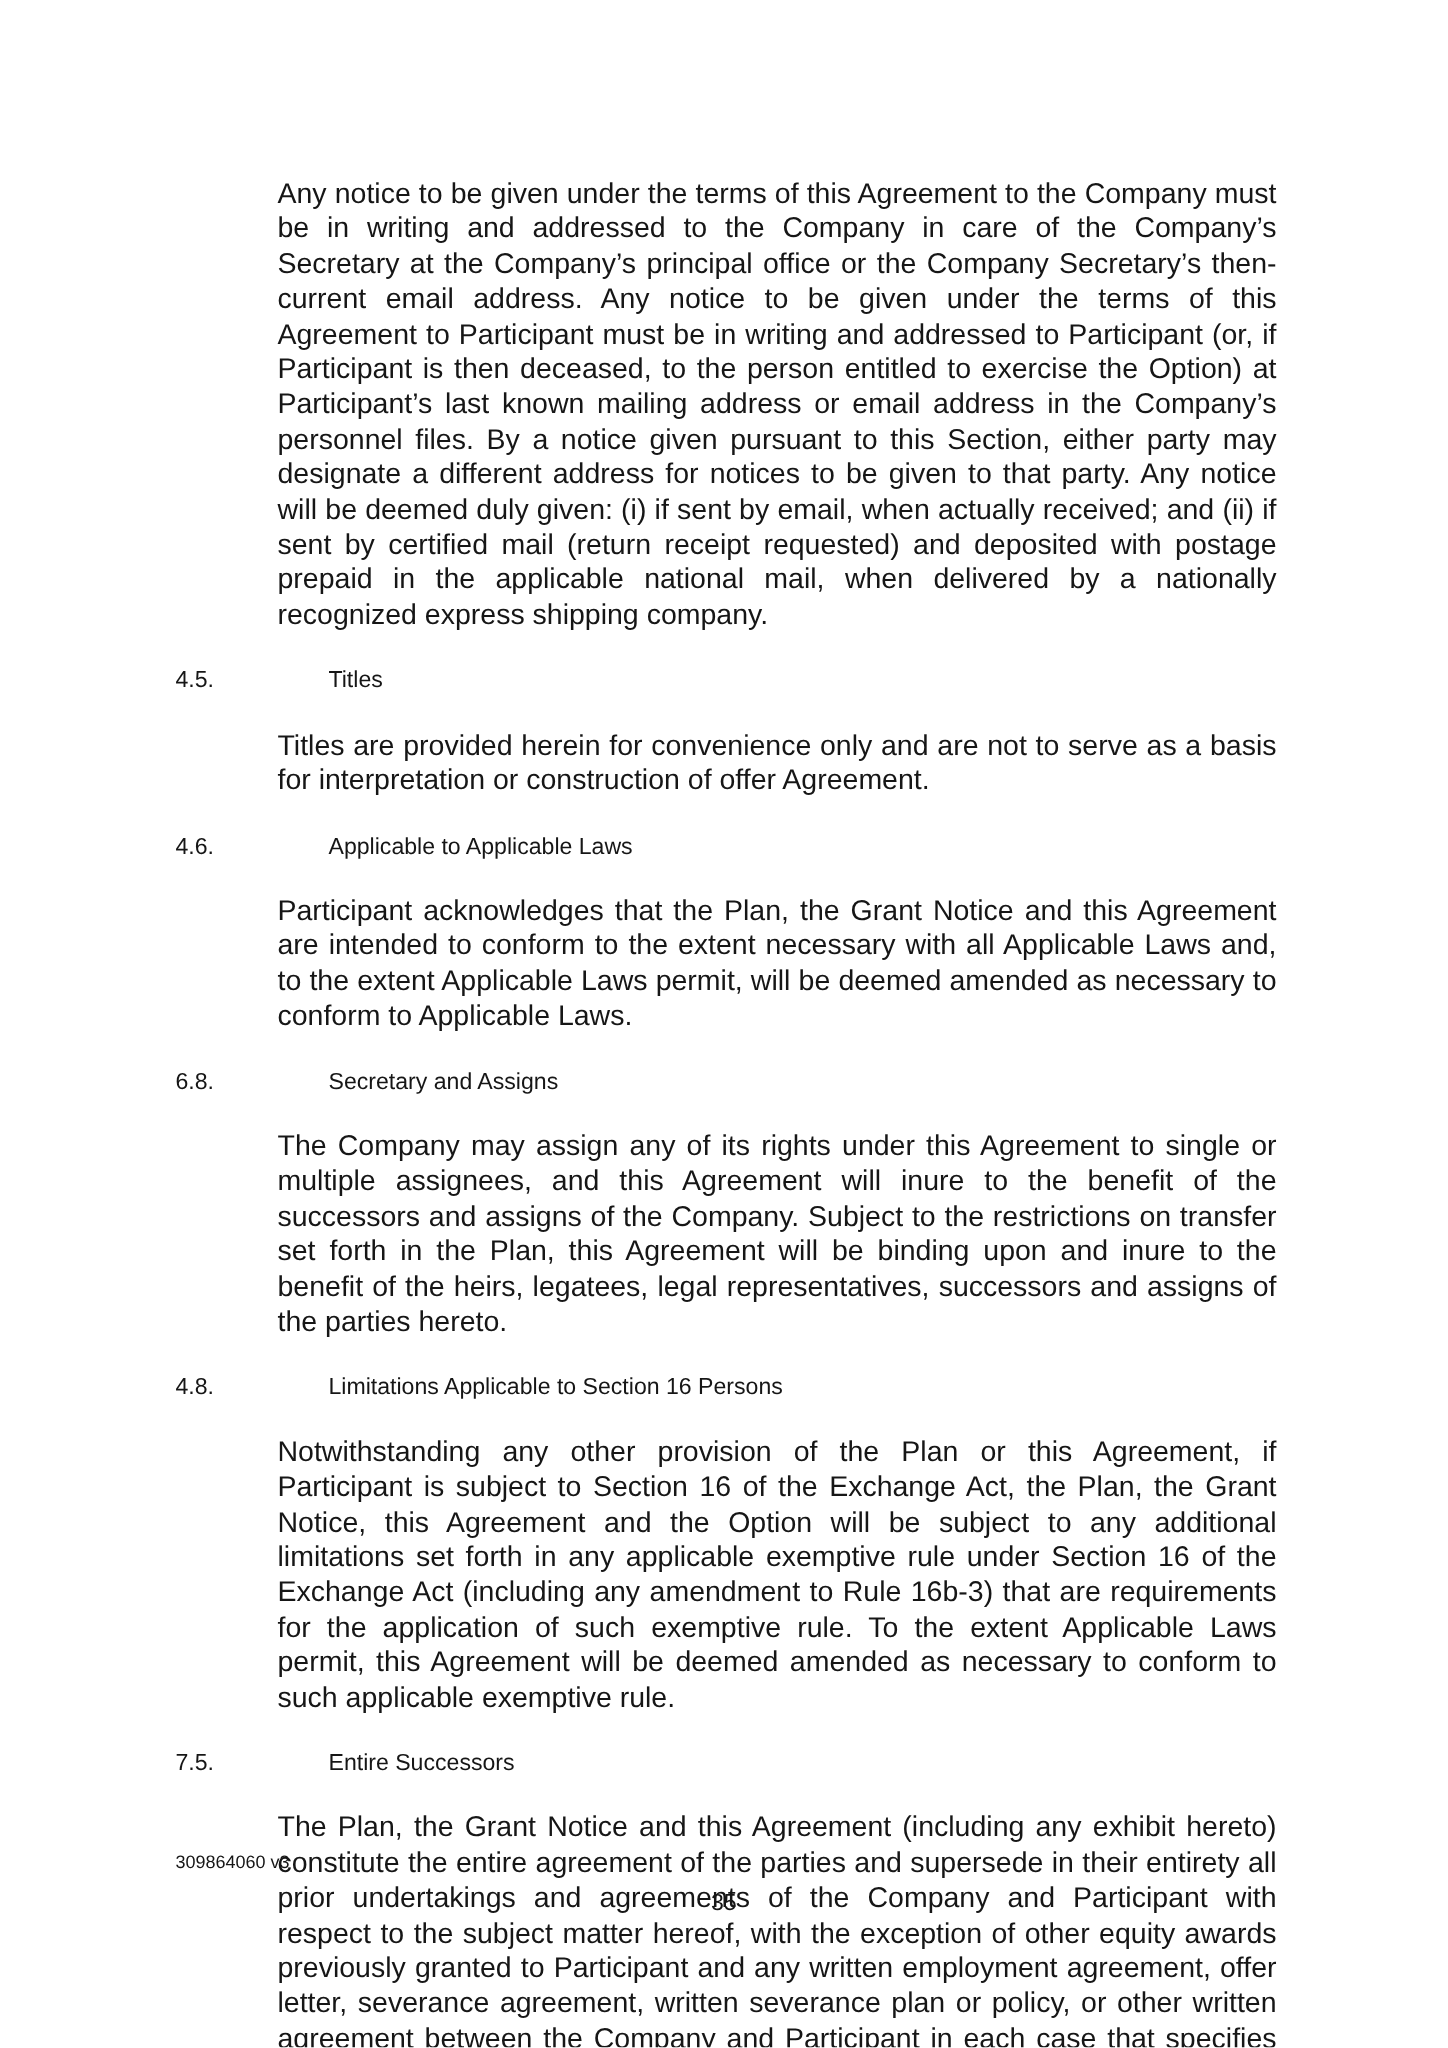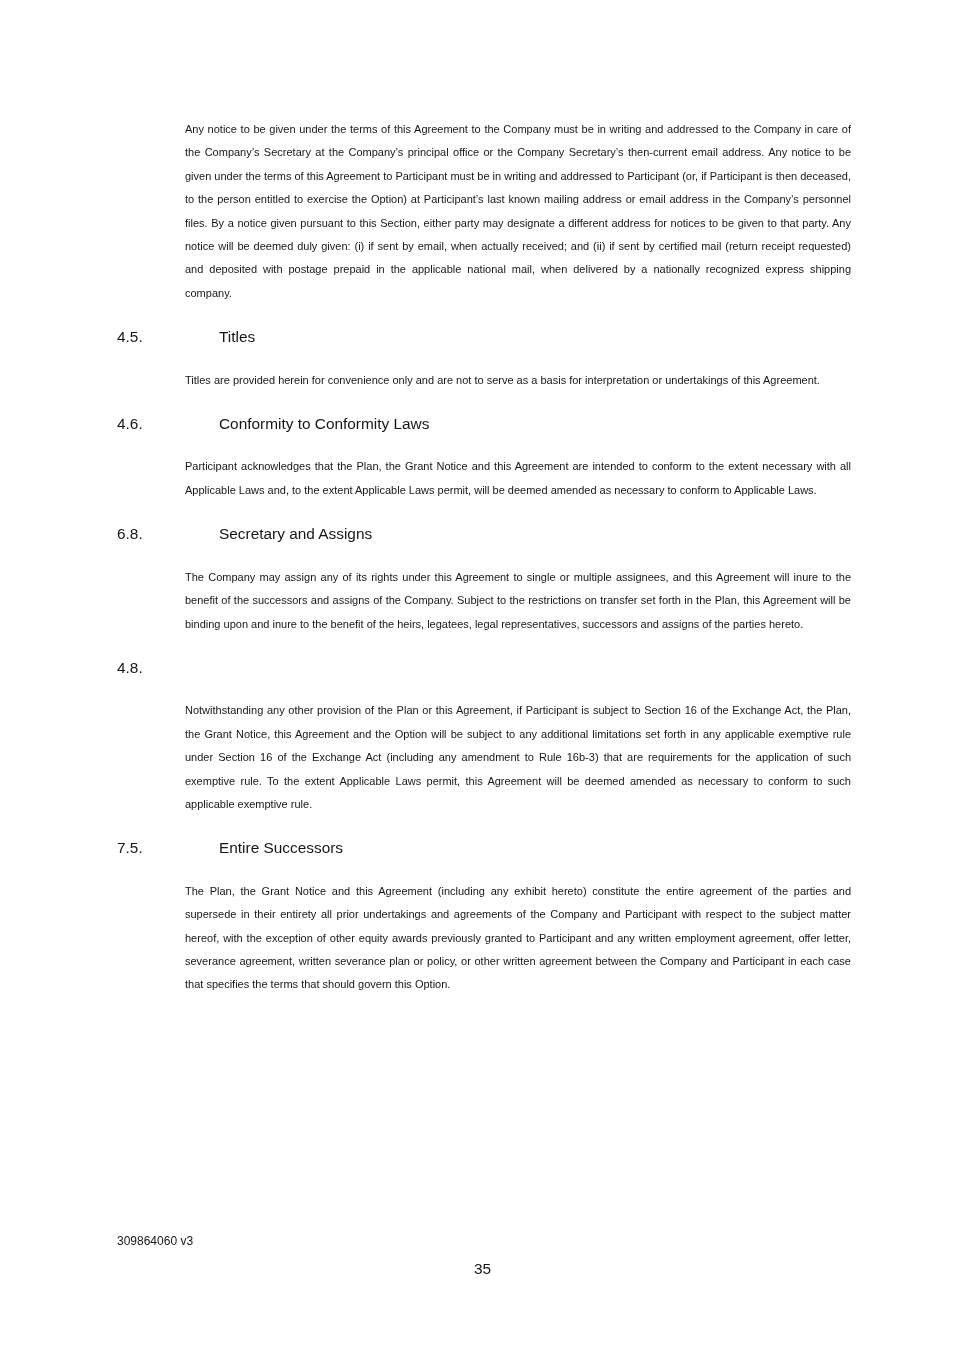--- a/index.html
+++ b/index.html
@@ -17,21 +17,21 @@
     overflow: hidden;
   }
   .content {
     position: absolute;
     top: 118px;
     left: 117px;
     width: 734px;
   }
   .para {
     margin: 0 0 20px 68px;
-    font-size: 11px;
+    font-size: 19px;
     line-height: 23.4px;
     text-align: justify;
   }
   .heading {
     display: flex;
     margin: 0 0 20px 0;
     font-size: 15.4px;
     line-height: 23.4px;
     gap: 34px;
   }
@@ -61,36 +61,37 @@
 
 <div class="page">
   <div class="content">
 
     <p class="para">Any notice to be given under the terms of this Agreement to the Company must be in writing and addressed to the Company in care of the Company’s Secretary at the Company’s principal office or the Company Secretary’s then-current email address. Any notice to be given under the terms of this Agreement to Participant must be in writing and addressed to Participant (or, if Participant is then deceased, to the person entitled to exercise the Option) at Participant’s last known mailing address or email address in the Company’s personnel files. By a notice given pursuant to this Section, either party may designate a different address for notices to be given to that party. Any notice will be deemed duly given: (i) if sent by email, when actually received; and (ii) if sent by certified mail (return receipt requested) and deposited with postage prepaid in the applicable national mail, when delivered by a nationally recognized express shipping company.</p>
 
     <div class="heading">
       <span class="num">4.5.</span>
       <span class="title">Titles</span>
     </div>
-    <p class="para">Titles are provided herein for convenience only and are not to serve as a basis for interpretation or undertakings of this Agreement.</p>
+    <p class="para">Titles are provided herein for convenience only and are not to serve as a basis for interpretation or construction of offer Agreement.</p>
 
     <div class="heading">
       <span class="num">4.6.</span>
-      <span class="title">Conformity to Conformity Laws</span>
+      <span class="title">Applicable to Applicable Laws</span>
     </div>
     <p class="para">Participant acknowledges that the Plan, the Grant Notice and this Agreement are intended to conform to the extent necessary with all Applicable Laws and, to the extent Applicable Laws permit, will be deemed amended as necessary to conform to Applicable Laws.</p>
 
     <div class="heading">
       <span class="num">6.8.</span>
       <span class="title">Secretary and Assigns</span>
     </div>
     <p class="para">The Company may assign any of its rights under this Agreement to single or multiple assignees, and this Agreement will inure to the benefit of the successors and assigns of the Company. Subject to the restrictions on transfer set forth in the Plan, this Agreement will be binding upon and inure to the benefit of the heirs, legatees, legal representatives, successors and assigns of the parties hereto.</p>
 
     <div class="heading">
       <span class="num">4.8.</span>
+      <span class="title">Limitations Applicable to Section 16 Persons</span>
     </div>
     <p class="para">Notwithstanding any other provision of the Plan or this Agreement, if Participant is subject to Section 16 of the Exchange Act, the Plan, the Grant Notice, this Agreement and the Option will be subject to any additional limitations set forth in any applicable exemptive rule under Section 16 of the Exchange Act (including any amendment to Rule 16b-3) that are requirements for the application of such exemptive rule. To the extent Applicable Laws permit, this Agreement will be deemed amended as necessary to conform to such applicable exemptive rule.</p>
 
     <div class="heading">
       <span class="num">7.5.</span>
       <span class="title">Entire Successors</span>
     </div>
     <p class="para">The Plan, the Grant Notice and this Agreement (including any exhibit hereto) constitute the entire agreement of the parties and supersede in their entirety all prior undertakings and agreements of the Company and Participant with respect to the subject matter hereof, with the exception of other equity awards previously granted to Participant and any written employment agreement, offer letter, severance agreement, written severance plan or policy, or other written agreement between the Company and Participant in each case that specifies the terms that should govern this Option.</p>
 
   </div>

